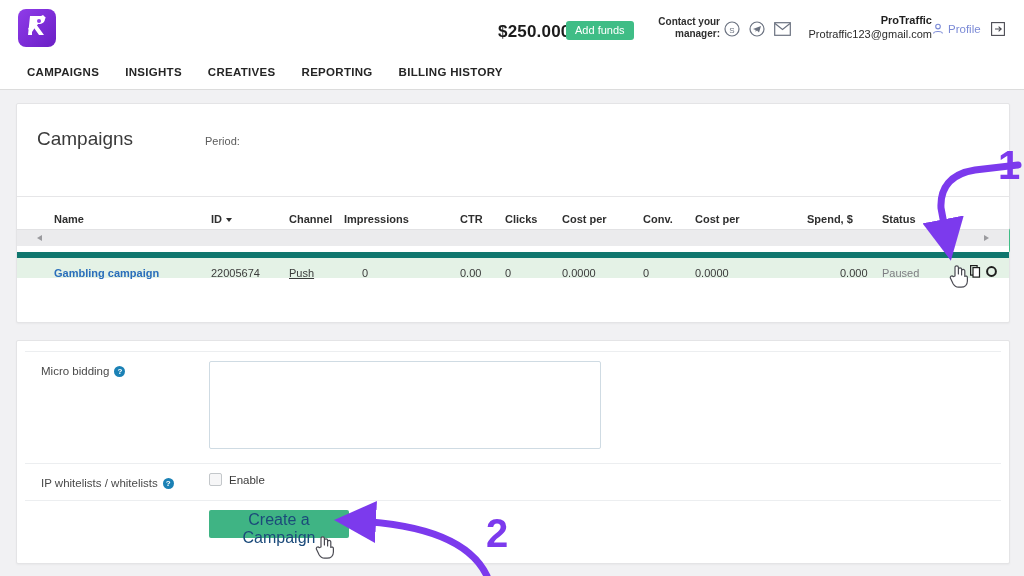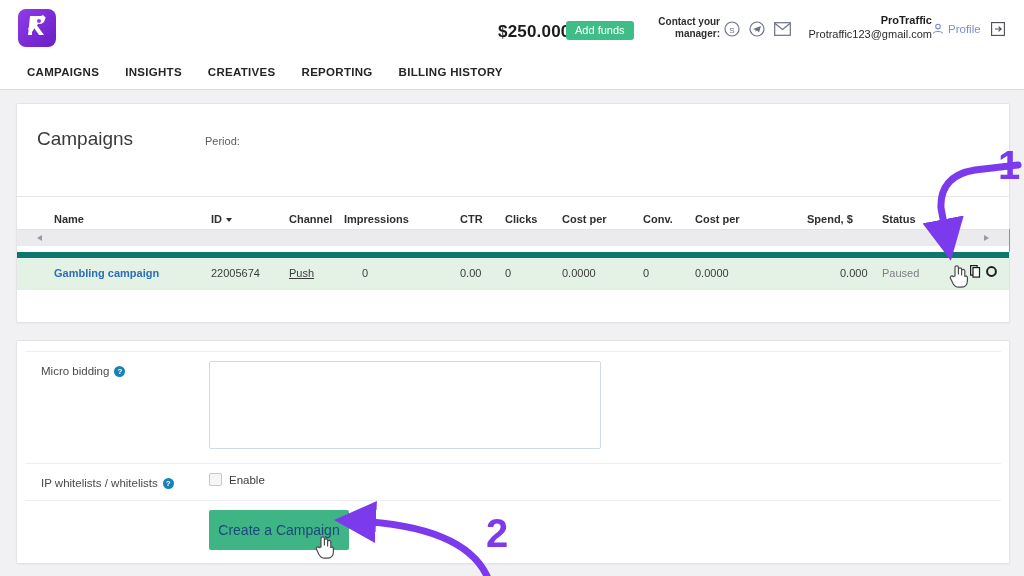--- a/index.html
+++ b/index.html
@@ -156,21 +156,21 @@
     font-size: 11px; font-weight: bold; color: #2f2f2f;
     line-height: 14px; cursor: pointer;
   }
   .th .sortcaret {
     display: inline-block; width: 0; height: 0; margin-left: 4px;
     vertical-align: middle;
     border-left: 3.5px solid transparent; border-right: 3.5px solid transparent;
     border-top: 4.5px solid #2f2f2f;
   }
   .tbl-row {
-    position: relative; height: 32px; background: #e4f2e6;
+    position: relative; height: 20px; background: #e4f2e6;
   }
   .td {
     position: absolute; top: 9px;
     font-size: 11px; color: #3b3b3b;
   }
   .td.link { color: #2a6ebb; font-weight: bold; cursor: pointer; }
   .td.muted { color: #7d7d82; }
   .row-actions {
     position: absolute; top: 7px; left: 938px;
     display: flex; align-items: center; gap: 5px;
@@ -215,23 +215,23 @@
   .chk-wrap {
     position: absolute; left: 192px; top: 132px;
     display: flex; align-items: center; gap: 7px; cursor: pointer;
   }
   .chk {
     width: 11px; height: 11px; border: 1px solid #c3c7ca; background: #f6f6f7;
     border-radius: 2px;
   }
   .chk-label { font-size: 11.5px; color: #3a3a3a; }
   .btn-create {
-    position: absolute; left: 192px; top: 169px; width: 140px; height: 40px;
+    position: absolute; left: 192px; top: 169px; width: 140px; height: 28px;
     background: #3fb484; color: #1b4a7a; border: 0; border-radius: 2px;
-    font-size: 14px; font-family: "Liberation Sans", sans-serif; cursor: pointer;
+    font-size: 16px; font-family: "Liberation Sans", sans-serif; cursor: pointer;
   }
 
   
   .anno { position: absolute; left: 0; top: 0; width: 1024px; height: 576px; pointer-events: none; }
   .anno-num {
     position: absolute; font-size: 40px; font-weight: bold; color: #7c3aed;
     font-family: "Liberation Sans", sans-serif; line-height: 1;
   }
   .cursor-hand { position: absolute; pointer-events: none; }
 </style>

